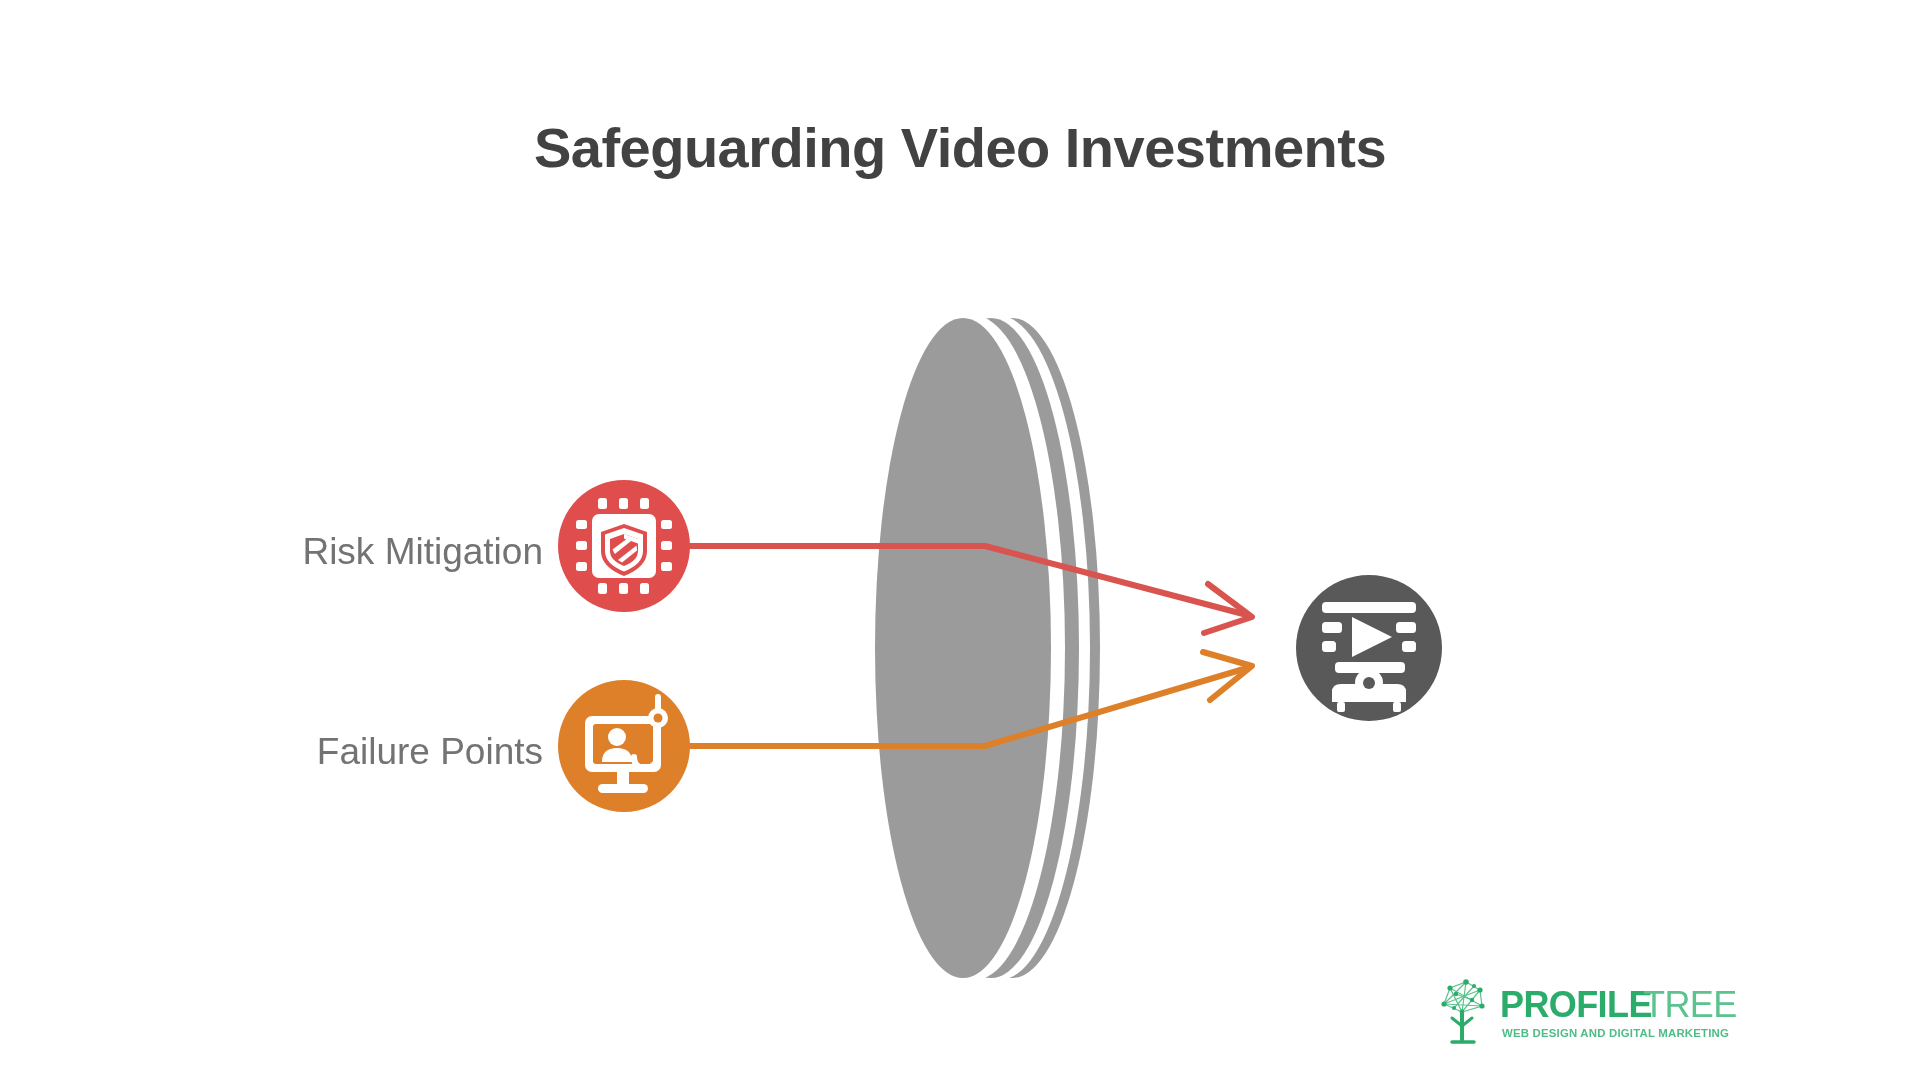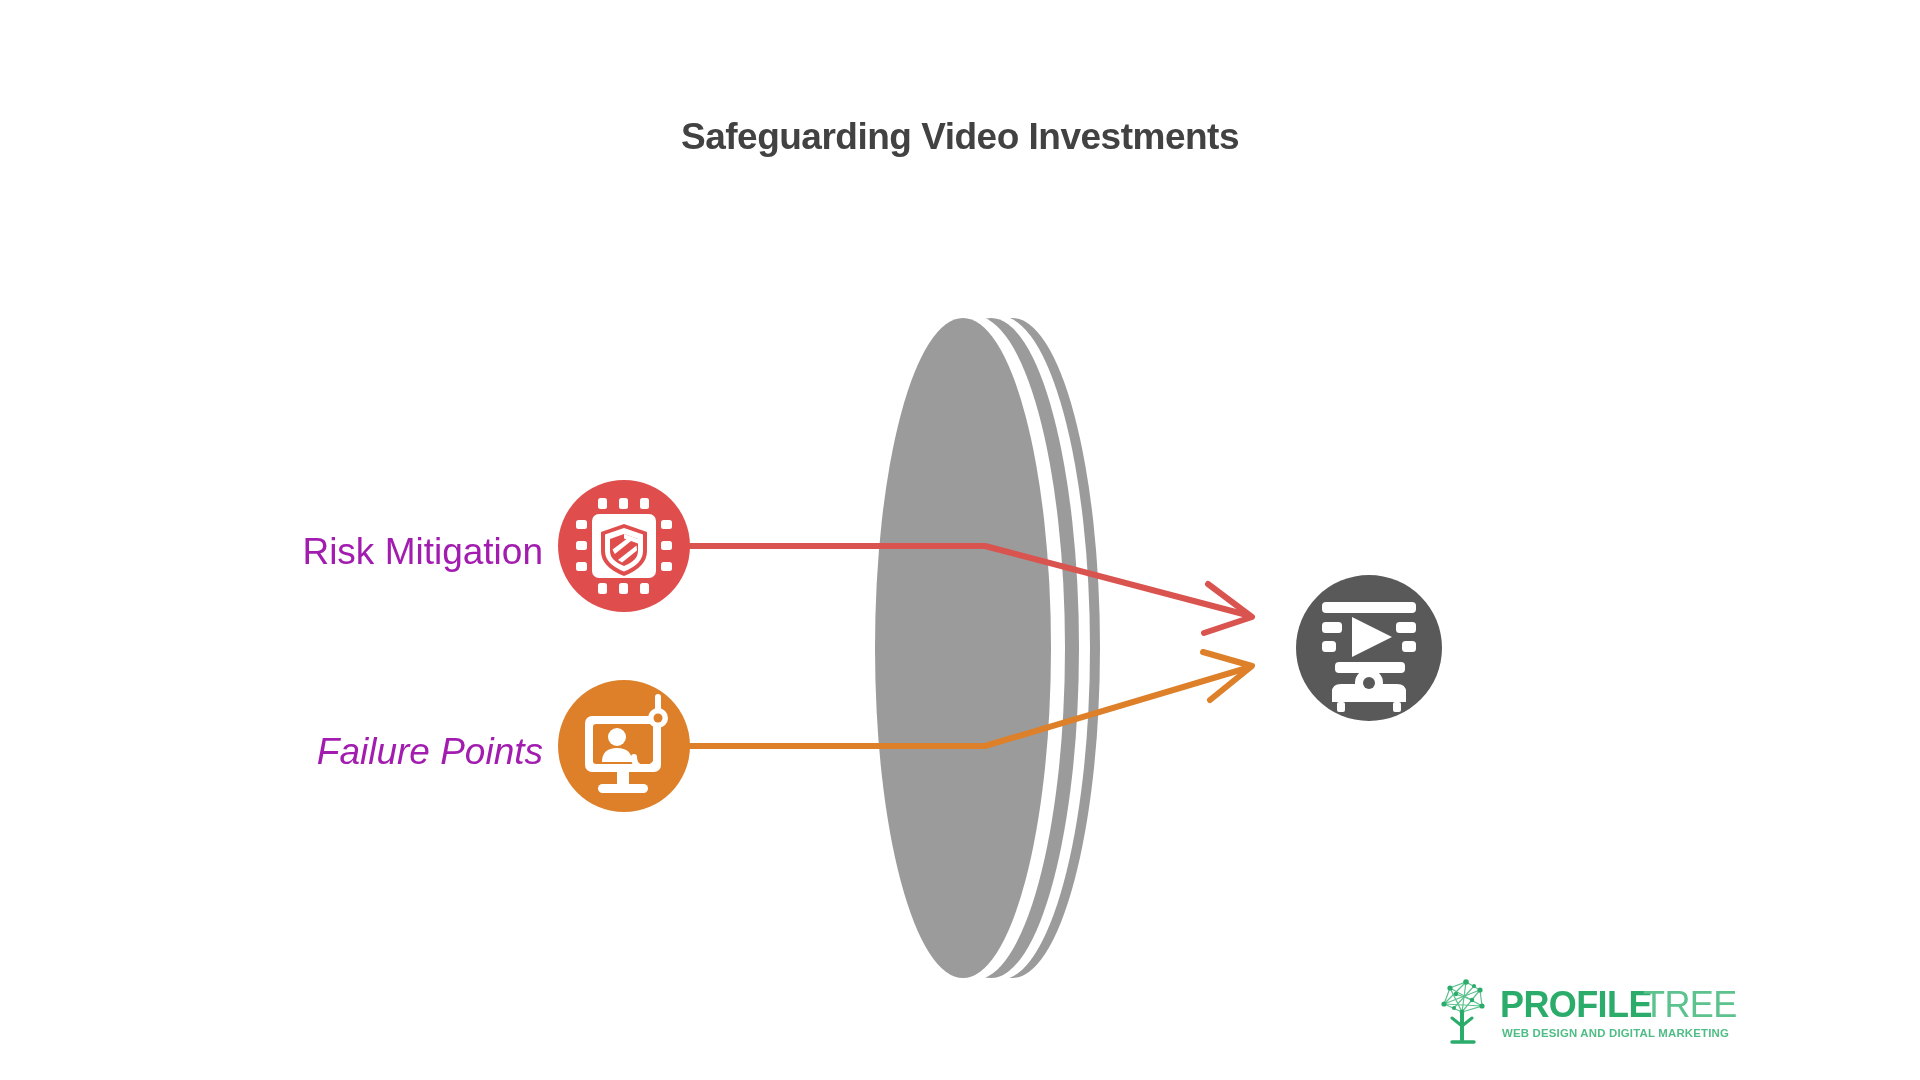--- a/index.html
+++ b/index.html
@@ -21,50 +21,49 @@
     background: #ffffff;
   }
   #diagram-title {
     position: absolute;
     left: 0;
     top: 117px;
     width: 1920px;
     text-align: center;
     font-family: "Liberation Sans", sans-serif;
     font-weight: bold;
-    font-size: 37px;
+    font-size: 56px;
     letter-spacing: -0.5px;
     color: #424242;
     line-height: 1.1;
   }
   #scene {
     position: absolute;
     left: 0;
     top: 0;
     width: 1920px;
     height: 1080px;
   }
   .node-label {
     position: absolute;
     font-family: "Liberation Sans", sans-serif;
     font-size: 37px;
-    color: #a21caf;
+    color: #737373;
     line-height: 1.28;
     white-space: pre-line;
   }
   #label-risk-mitigation {
     right: 1377px;
     top: 528px;
     text-align: right;
   }
   #label-failure-points {
     right: 1377px;
     top: 728px;
     text-align: right;
-    font-style: italic;
   }
   #label-smart-video-investment {
     left: 1489px;
     top: 594px;
     text-align: left;
   }
   #brand-logo {
     position: absolute;
     left: 1432px;
     top: 974px;

